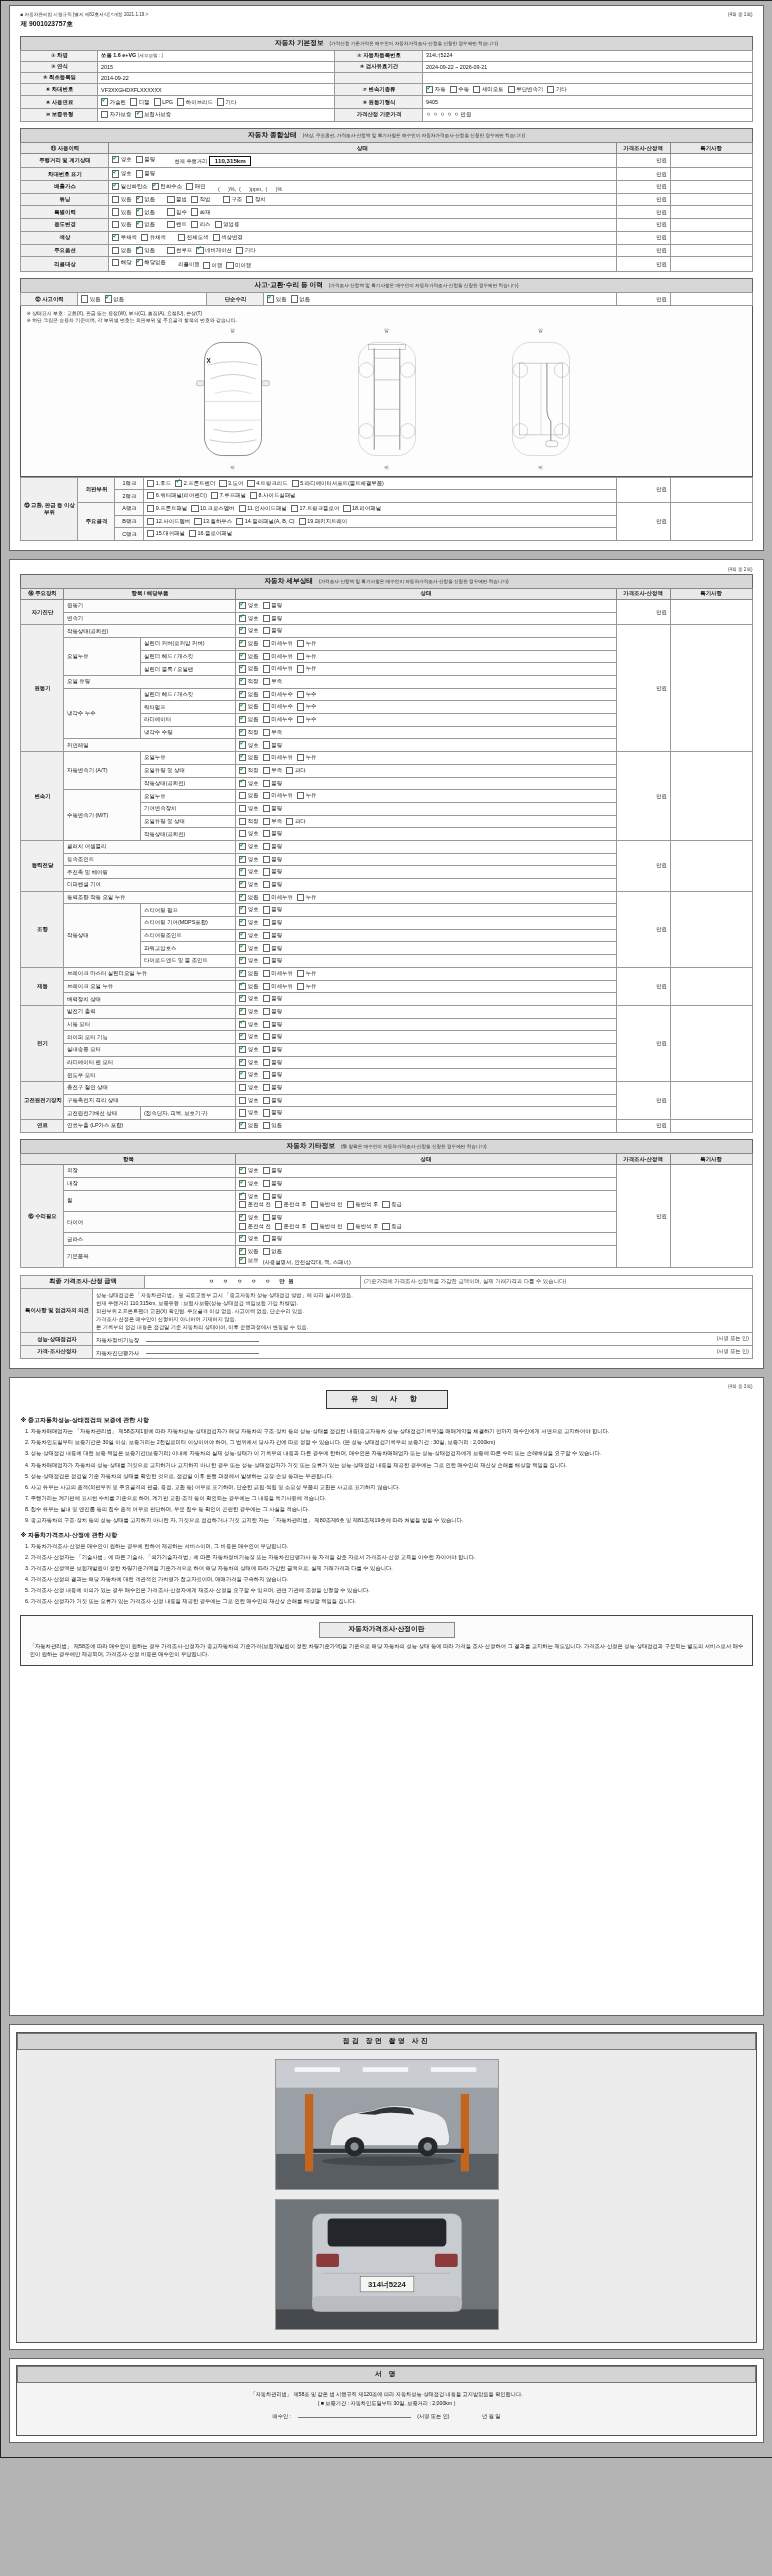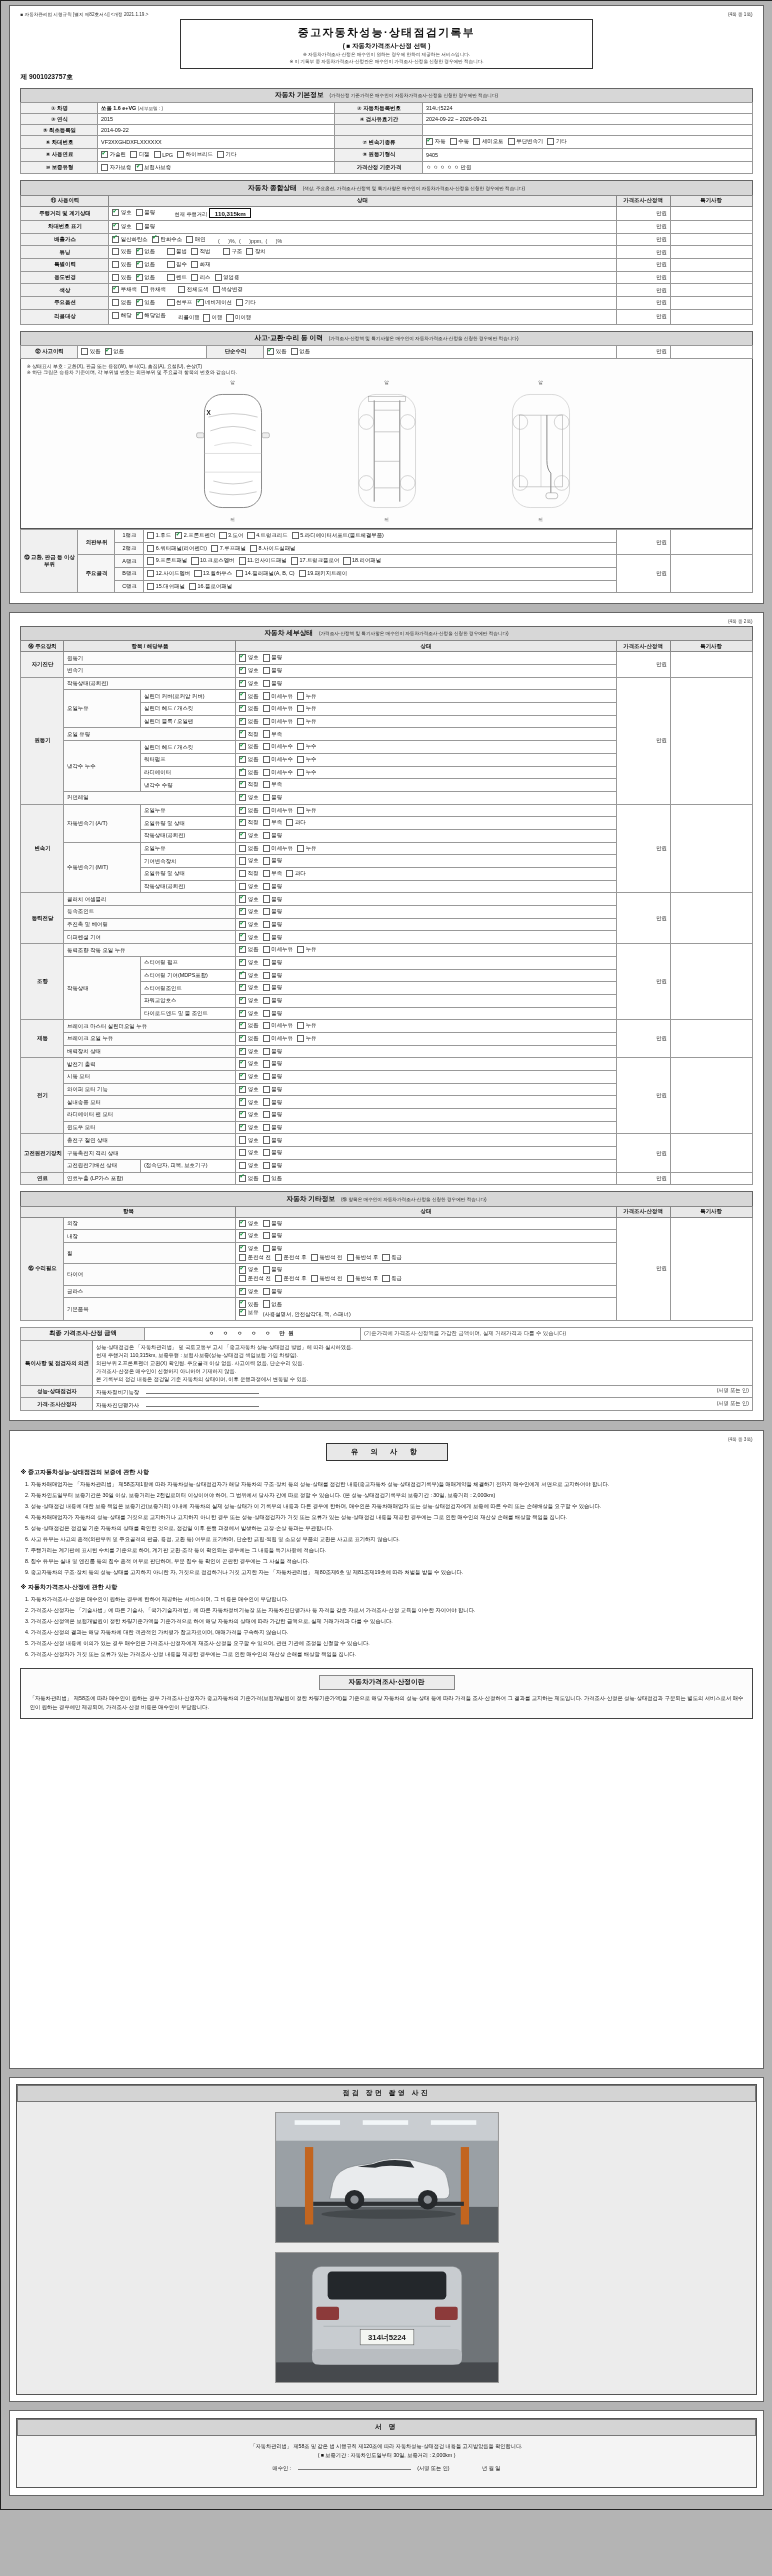--- a/index.html
+++ b/index.html
@@ -63,26 +63,20 @@
 </head>
 <body>
 
 <div class="sheet">
 
   <div class="page" id="page1">
     <div class="form-ref-row">
       <span>■ 자동차관리법 시행규칙 [별지 제82호서식] &lt;개정 2021.1.19.&gt;</span>
       <span>(4쪽 중 1쪽)</span>
     </div>
-    <div class="title-box">
-      <div class="main-title">중고자동차성능·상태점검기록부</div>
-      <div class="sub-title">( ■ 자동차가격조사·산정 선택 )</div>
-      <div class="title-note">※ 자동차가격조사·산정은 매수인이 원하는 경우에 한하여 제공하는 서비스입니다.</div>
-      <div class="title-note">※ 이 기록부 중 자동차가격조사·산정란은 매수인이 가격조사·산정을 신청한 경우에만 적습니다.</div>
-    </div>
     <div class="doc-no">제 9001023757호</div>
 
     <div class="sec-hdr">
       <span>자동차 기본정보</span>
       <span class="sec-note">(가격산정 기준가격은 매수인이 자동차가격조사·산정을 신청한 경우에만 적습니다)</span>
     </div>
     <table class="tbl">
       <colgroup>
           <col style="width:77px">
           <col style="width:237px">

